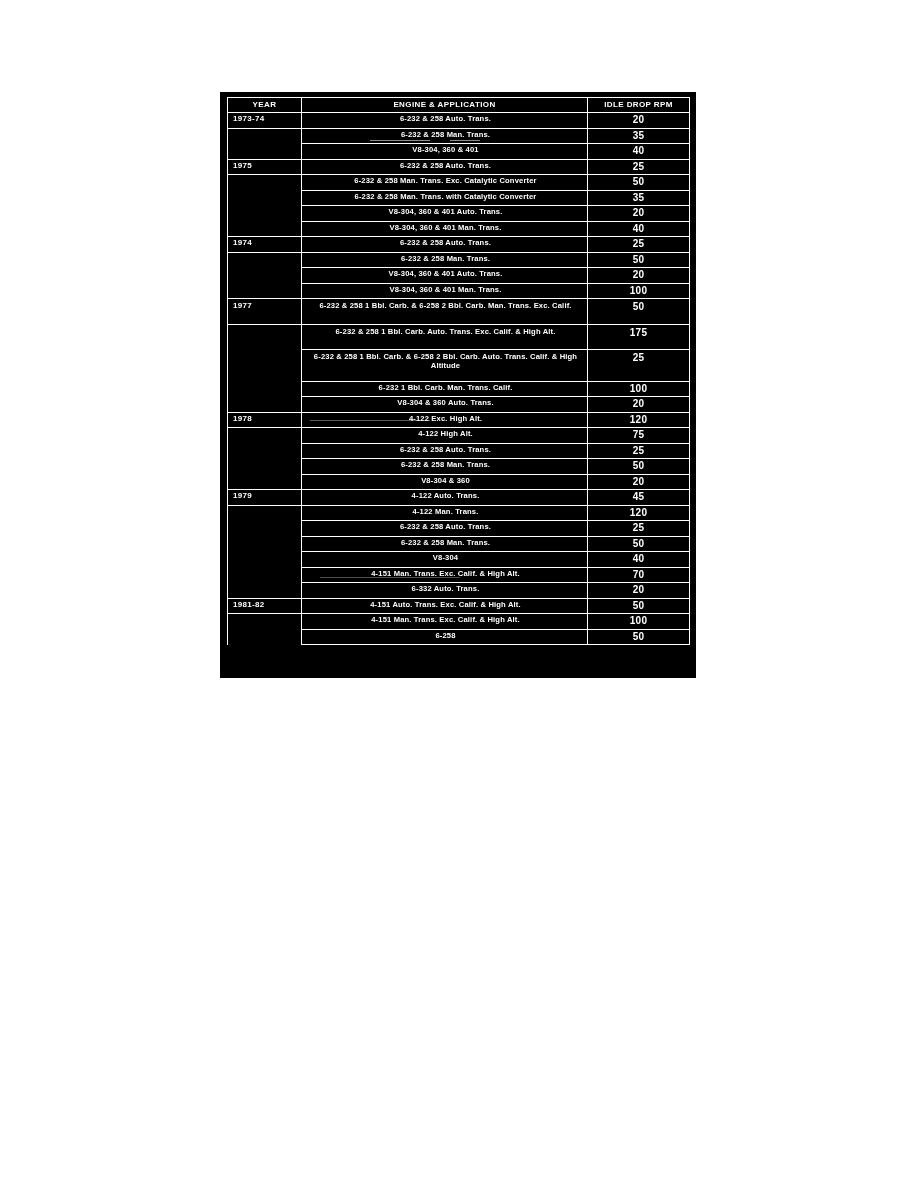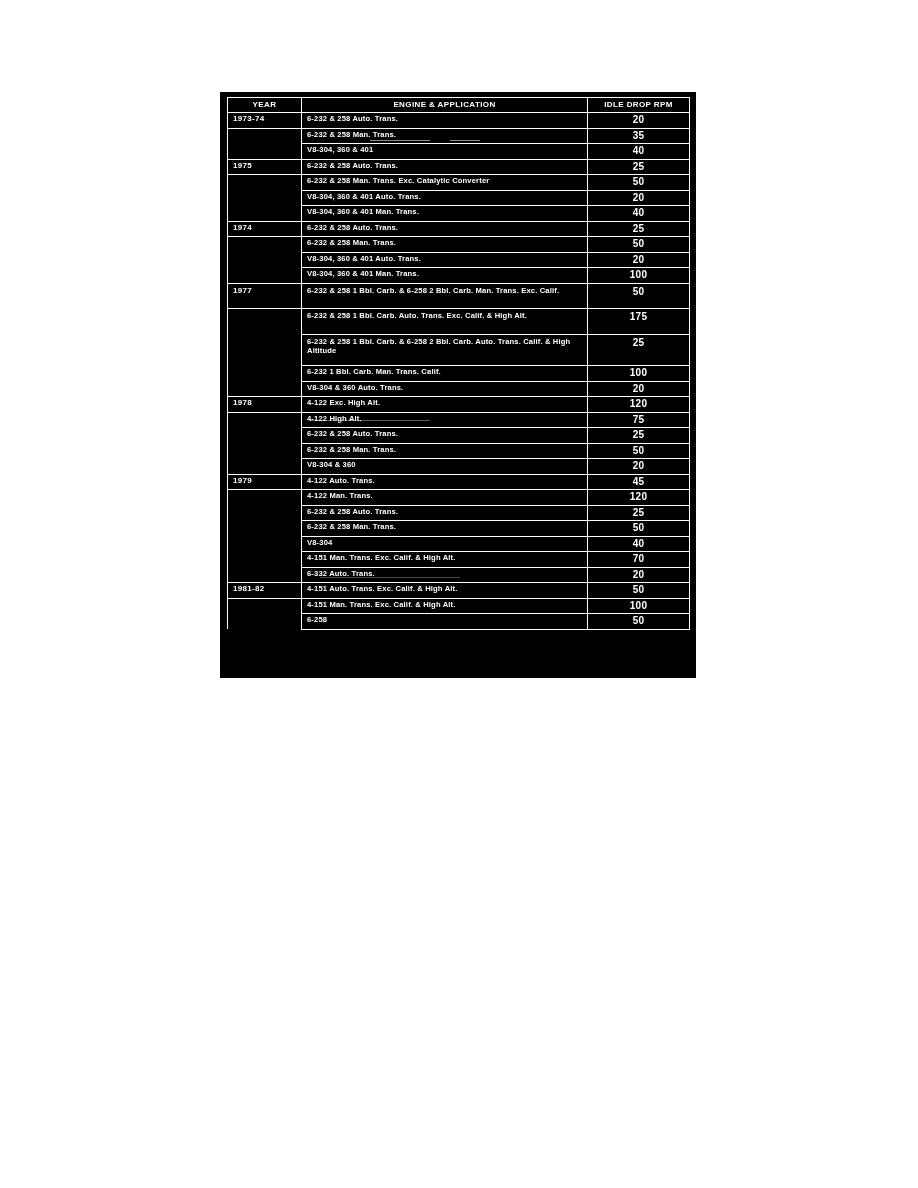--- a/index.html
+++ b/index.html
@@ -66,21 +66,21 @@
   }
   table.spec td.year {
     text-align: left;
     padding-left: 5px;
     font-size: 8px;
     letter-spacing: 0.3px;
     vertical-align: top;
     margin-top: 48px;
   }
   table.spec td.eng {
-    text-align: left;
+    text-align: center;
     padding-left: 5px;
     margin-left: 18px;
   }
   table.spec td.rpm {
     text-align: center;
     font-size: 10px;
     letter-spacing: 0.3px;
   }
   table.spec td.blank-year {
     border-top: none;
@@ -138,20 +138,25 @@
           <td class="eng">6-232 &amp; 258 Auto. Trans.</td>
           <td class="rpm">25</td>
         </tr>
         <tr>
           <td class="year blank-year"></td>
           <td class="eng">6-232 &amp; 258 Man. Trans. Exc. Catalytic Converter</td>
           <td class="rpm">50</td>
         </tr>
         <tr>
           <td class="year blank-year"></td>
+          <td class="eng">6-232 &amp; 258 Man. Trans. with Catalytic Converter</td>
+          <td class="rpm">35</td>
+        </tr>
+        <tr>
+          <td class="year blank-year"></td>
           <td class="eng">V8-304, 360 &amp; 401 Auto. Trans.</td>
           <td class="rpm">20</td>
         </tr>
         <tr>
           <td class="year blank-year"></td>
           <td class="eng">V8-304, 360 &amp; 401 Man. Trans.</td>
           <td class="rpm">40</td>
         </tr>
         <tr>
           <td class="year">1974</td>

